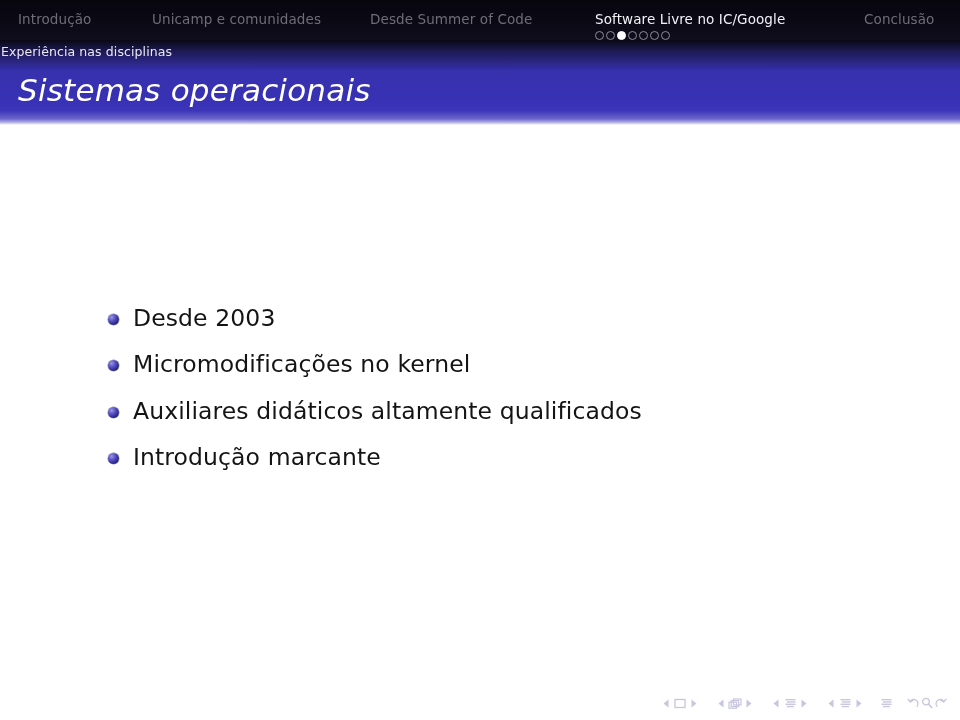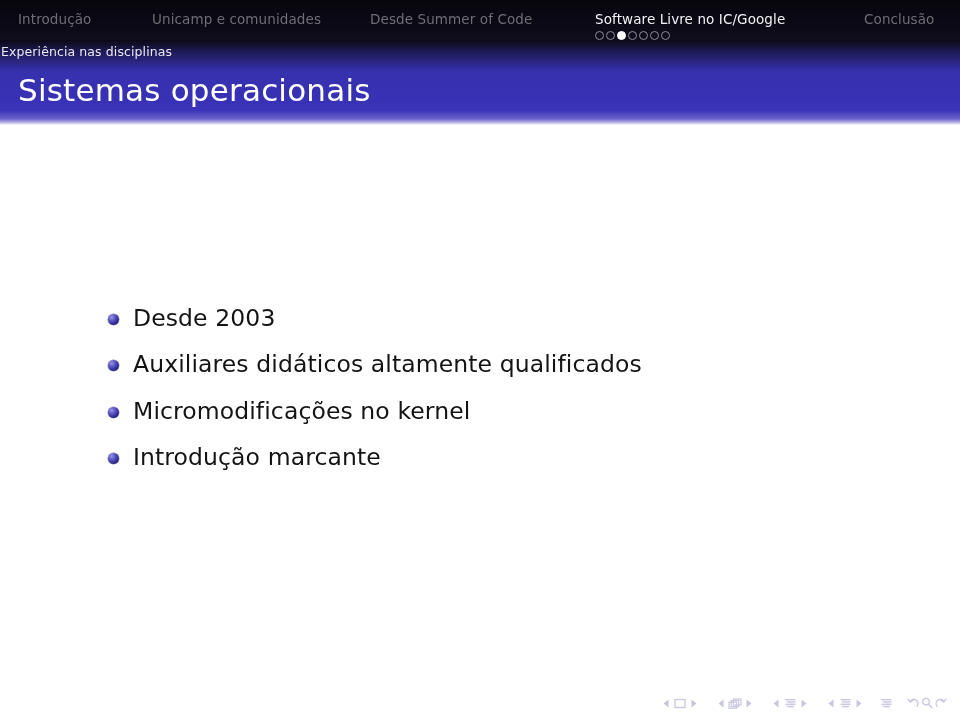--- a/index.html
+++ b/index.html
@@ -108,20 +108,21 @@
   }
   #frame-title {
     position: absolute;
     left: 18px;
     top: 72px;
     font-size: 31px;
     color: #ffffff;
     font-weight: 400;
     letter-spacing: 0.2px;
     white-space: nowrap;
+    font-style: italic;
   }
 
   
   #content-body {
     position: absolute;
     left: 0;
     top: 125px;
     width: 764px;
     height: 555px;
   }
@@ -213,25 +214,25 @@
   <div id="frame-title">Sistemas operacionais</div>
 
   <div id="content-body">
     <div id="bullet-list">
         <div class="bullet-item">
           <span class="bullet-marker"></span>
           <span class="bullet-text">Desde 2003</span>
         </div>
         <div class="bullet-item">
           <span class="bullet-marker"></span>
-          <span class="bullet-text">Auxiliares didáticos altamente qualificados</span>
+          <span class="bullet-text">Micromodificações no kernel</span>
         </div>
         <div class="bullet-item">
           <span class="bullet-marker"></span>
-          <span class="bullet-text">Micromodificações no kernel</span>
+          <span class="bullet-text">Auxiliares didáticos altamente qualificados</span>
         </div>
         <div class="bullet-item">
           <span class="bullet-marker"></span>
           <span class="bullet-text">Introdução marcante</span>
         </div>
       </div>
   </div>
 
   <div id="nav-symbols">
       <span class="nav-group">

